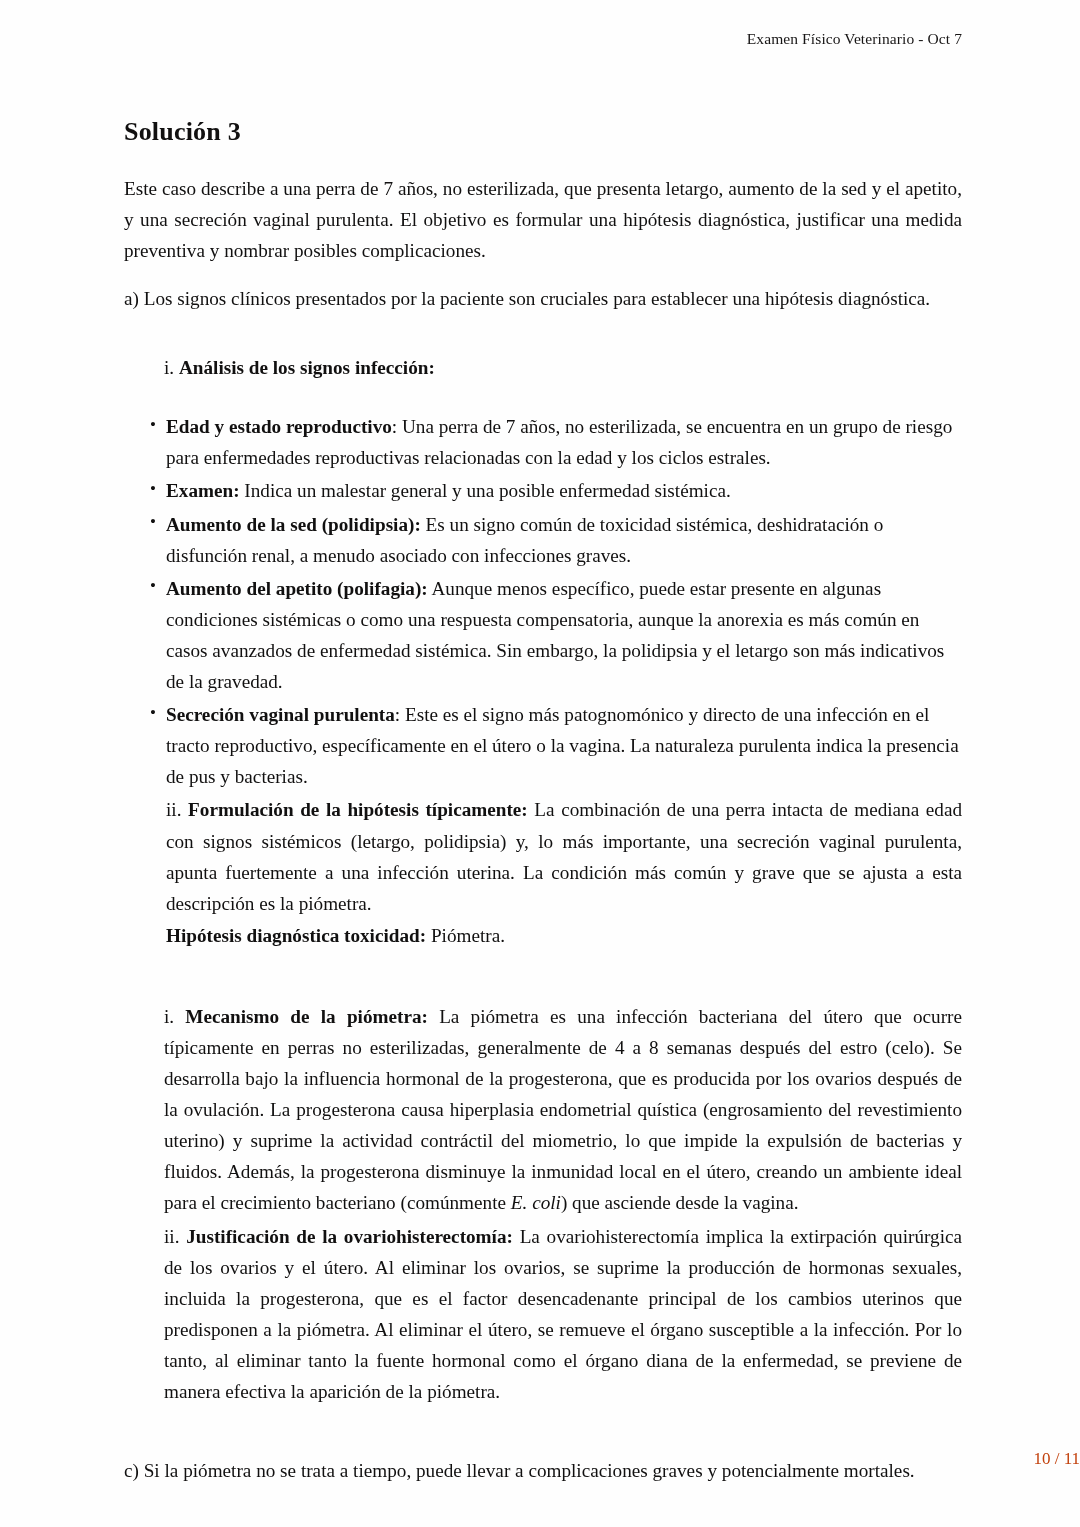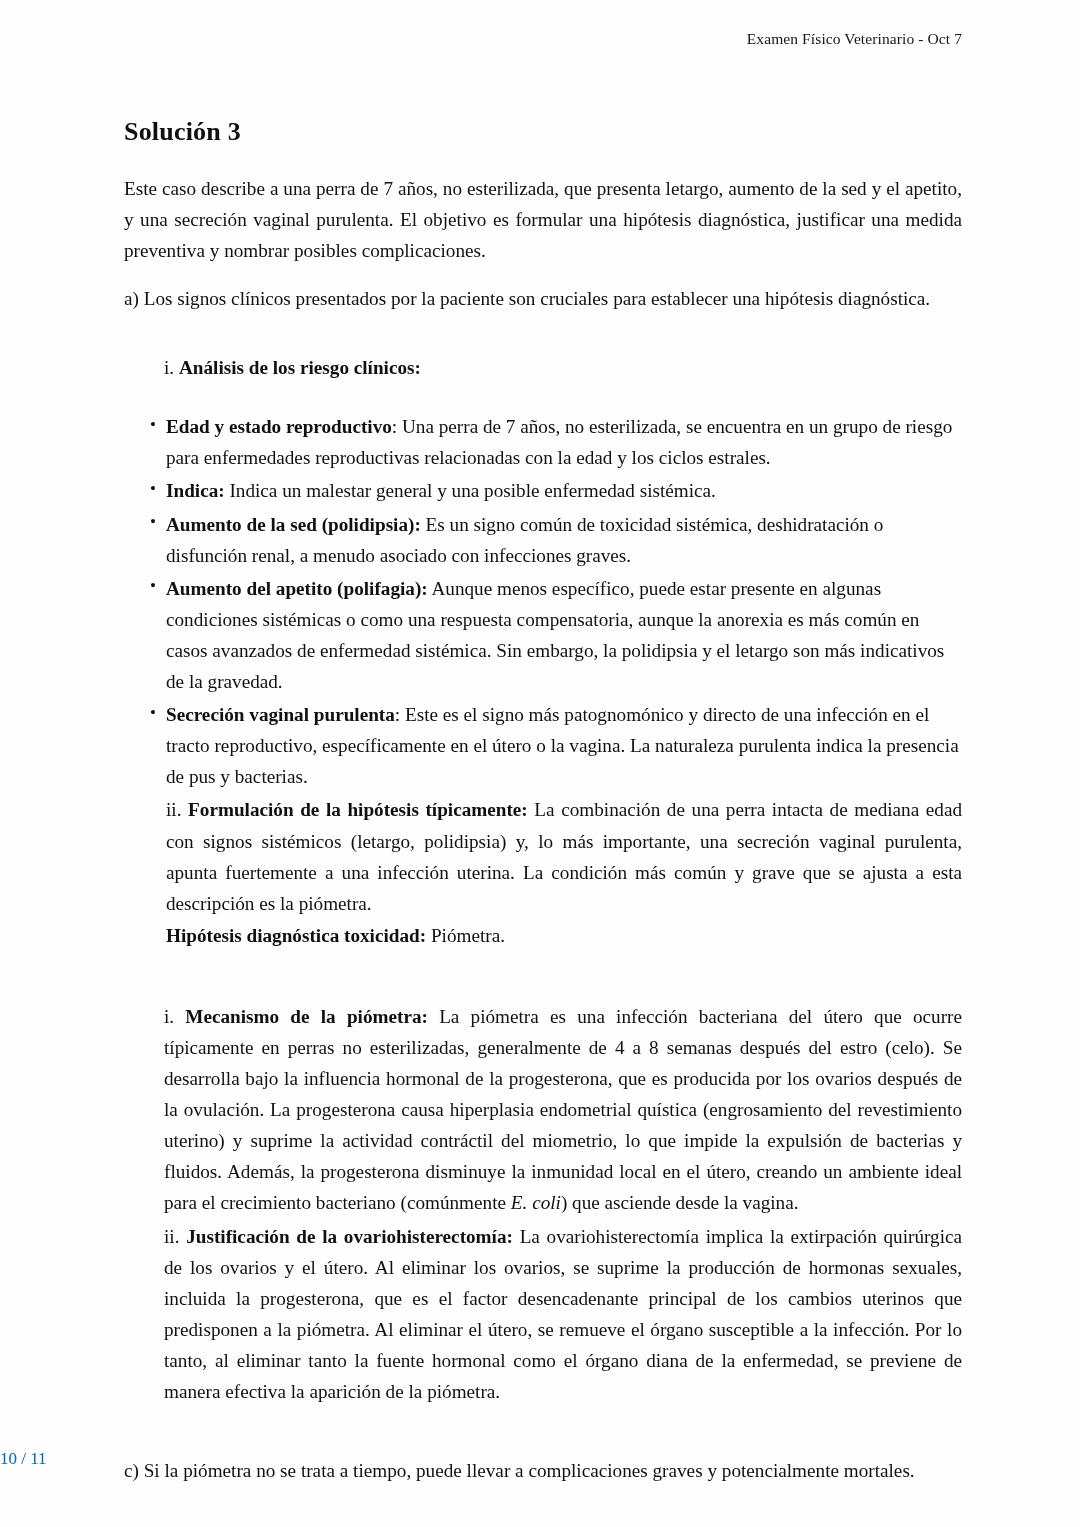--- a/index.html
+++ b/index.html
@@ -123,53 +123,53 @@
   .spacer-md { height: 18px; }
 
   em.sci { font-style: italic; }
 
   
   .page-footer {
     position: absolute;
     bottom: 58px;
     left: 0;
     width: 100%;
-    text-align: left;
+    text-align: right;
     font-size: 17px;
-    color: #0369a1;
+    color: #c2410c;
   }
 </style>
 </head>
 <body>
 
 <div class="page">
 
   <div class="running-header">Examen Físico Veterinario - Oct  7</div>
 
   <div class="content">
 
     <h1 class="doc-title">Solución 3</h1>
 
     <p class="para">Este caso describe a una perra de 7 años, no esterilizada, que presenta letargo, aumento de la sed y el apetito, y una secreción vaginal purulenta. El objetivo es formular una hipótesis diagnóstica, justificar una medida preventiva y nombrar posibles complicaciones.</p>
 
     <p class="para">a) Los signos clínicos presentados por la paciente son cruciales para establecer una hipótesis diagnóstica.</p>
 
     <div class="sub-head">
       <span class="rn">i.</span>
-      <b>Análisis de los riesgo clínicos:</b>
+      <b>Análisis de los signos infección:</b>
     </div>
 
     <ul class="signs">
 
       <li>
         <b>Edad y estado reproductivo</b><span>: </span><span>Una perra de 7 años, no esterilizada, se encuentra en un grupo de riesgo para enfermedades reproductivas relacionadas con la edad y los ciclos estrales.</span>
       </li>
 
       <li>
-        <b>Indica:</b><span> </span><span>Indica un malestar general y una posible enfermedad sistémica.</span>
+        <b>Examen:</b><span> </span><span>Indica un malestar general y una posible enfermedad sistémica.</span>
       </li>
 
       <li>
         <b>Aumento de la sed (polidipsia):</b><span> </span><span>Es un signo común de toxicidad sistémica, deshidratación o disfunción renal, a menudo asociado con infecciones graves.</span>
       </li>
 
       <li>
         <b>Aumento del apetito (polifagia):</b><span> </span><span>Aunque menos específico, puede estar presente en algunas condiciones sistémicas o como una respuesta compensatoria, aunque la anorexia es más común en casos avanzados de enfermedad sistémica. Sin embargo, la polidipsia y el letargo son más indicativos de la gravedad.</span>
       </li>
 

